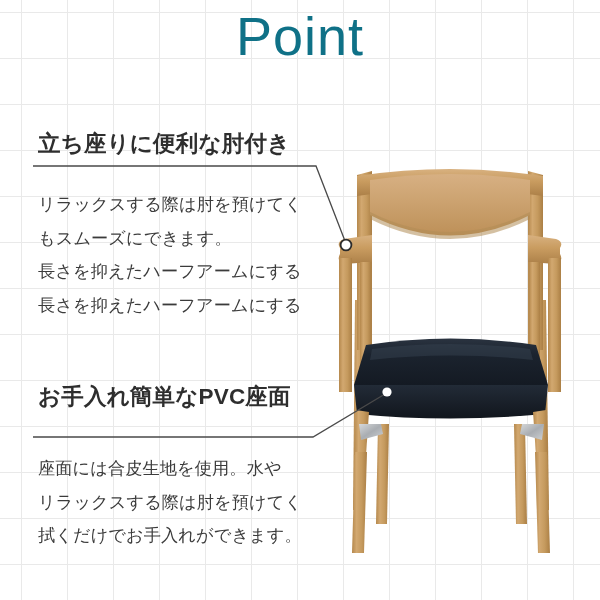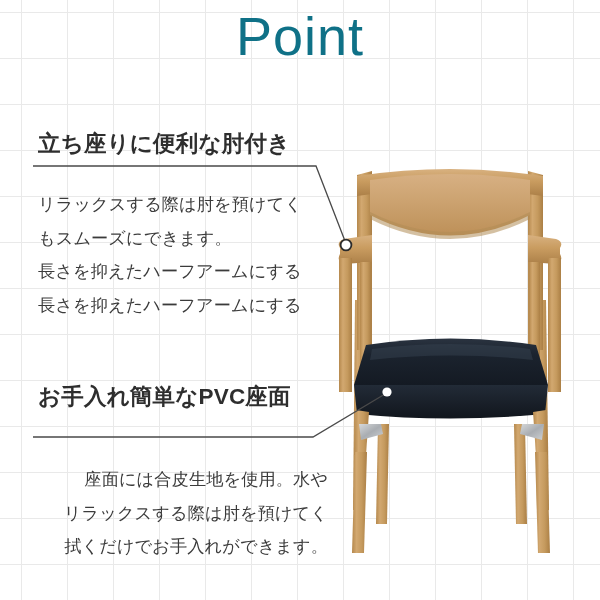--- a/index.html
+++ b/index.html
@@ -57,21 +57,21 @@
   .bodytext {
     position: absolute;
     left: 38px;
     width: 290px;
     font-size: 17.2px;
     line-height: 33.5px;
     color: #3b3b3b;
     letter-spacing: 0.1px;
   }
   #body-1 { top: 188px; }
-  #body-2 { top: 463px; text-align: right; }
+  #body-2 { top: 452px; }
 
   .bodytext p { margin: 0; white-space: nowrap; }
 
   
   #leaders, #chair {
     position: absolute;
     left: 0;
     top: 0;
     width: 600px;
     height: 600px;

